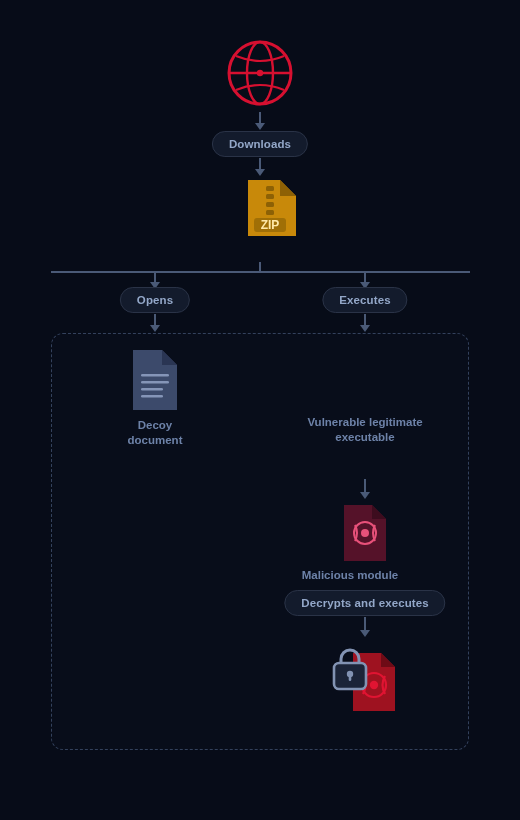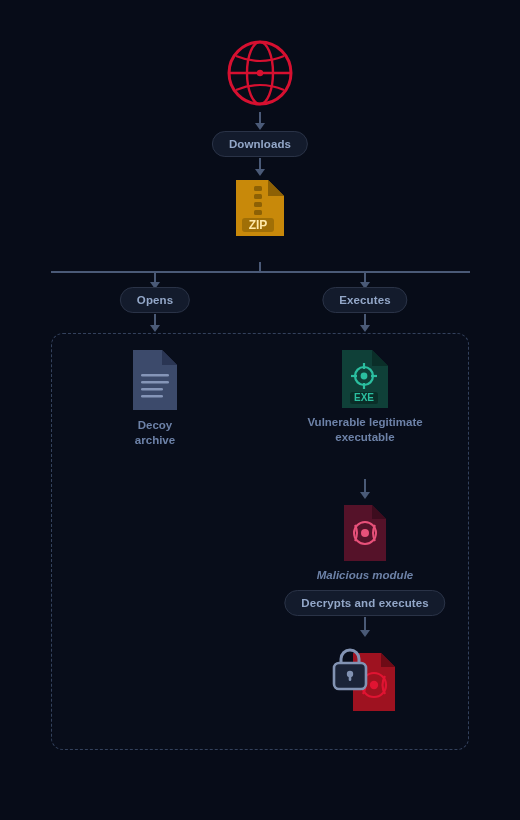--- a/index.html
+++ b/index.html
@@ -121,21 +121,21 @@
     <div class="head" style="top:11px;"></div>
   </div>
 
   <div class="pill" style="left:260px; top:131px;">Downloads</div>
 
   <div class="arrow" style="left:260px; top:158px; height:18px;">
     <div class="stem" style="height:11px;"></div>
     <div class="head" style="top:11px;"></div>
   </div>
 
-  <div class="icon-wrap" style="left:260px; top:176px;">
+  <div class="icon-wrap" style="left:272px; top:176px;">
     <svg width="56" height="64" viewBox="0 0 56 64">
       <path d="M4 4 H36 L52 20 V60 H4 Z" fill="#c8890a"></path>
       <path d="M36 4 L52 20 H36 Z" fill="#8d6105"></path>
       <rect x="22" y="10" width="8" height="5" rx="1.5" fill="#8d6105"></rect>
       <rect x="22" y="18" width="8" height="5" rx="1.5" fill="#8d6105"></rect>
       <rect x="22" y="26" width="8" height="5" rx="1.5" fill="#8d6105"></rect>
       <rect x="22" y="34" width="8" height="5" rx="1.5" fill="#8d6105"></rect>
       <rect x="10" y="42" width="32" height="14" rx="3" fill="#a06f06"></rect>
       <text x="26" y="53" text-anchor="middle" font-family="Liberation Sans, sans-serif" font-size="12" font-weight="bold" fill="#ffe9a8">ZIP</text>
     </svg>
@@ -173,38 +173,22 @@
     <svg width="50" height="64" viewBox="0 0 50 64">
       <path d="M3 2 H32 L47 17 V62 H3 Z" fill="#3c4a6b"></path>
       <path d="M32 2 L47 17 H32 Z" fill="#2a3553"></path>
       <rect x="11" y="26" width="28" height="2.6" rx="1.3" fill="#8595b8"></rect>
       <rect x="11" y="33" width="28" height="2.6" rx="1.3" fill="#8595b8"></rect>
       <rect x="11" y="40" width="22" height="2.6" rx="1.3" fill="#8595b8"></rect>
       <rect x="11" y="47" width="22" height="2.6" rx="1.3" fill="#8595b8"></rect>
     </svg>
   </div>
   <div class="caption" style="left:155px; top:418px; width:150px;">Decoy
-archive</div>
-
-  <div class="icon-wrap" style="left:365px; top:348px;">
-    <svg width="52" height="62" viewBox="0 0 52 62">
-      <path d="M3 2 H33 L49 18 V60 H3 Z" fill="#0f4038"></path>
-      <path d="M33 2 L49 18 H33 Z" fill="#0a2e28"></path>
-      <g stroke="#2bbfa0" stroke-width="2.2" fill="none">
-        <circle cx="25" cy="28" r="9"></circle>
-        <line x1="25" y1="15" x2="25" y2="21"></line>
-        <line x1="25" y1="35" x2="25" y2="41"></line>
-        <line x1="12" y1="28" x2="18" y2="28"></line>
-        <line x1="32" y1="28" x2="38" y2="28"></line>
-      </g>
-      <circle cx="25" cy="28" r="3.4" fill="#2bbfa0"></circle>
-      <rect x="11" y="44" width="28" height="12" rx="2.5" fill="#0a2e28"></rect>
-      <text x="25" y="53" text-anchor="middle" font-family="Liberation Sans, sans-serif" font-size="10" font-weight="bold" fill="#2bbfa0">EXE</text>
-    </svg>
-  </div>
+document</div>
+
   <div class="caption" style="left:365px; top:415px; width:210px;">Vulnerable legitimate
 executable</div>
 
 
   <div class="arrow" style="left:365px; top:479px; height:20px;">
     <div class="stem" style="height:13px;"></div>
     <div class="head" style="top:13px;"></div>
   </div>
 
   <div class="icon-wrap" style="left:365px; top:503px;">
@@ -212,21 +196,21 @@
       <path d="M3 2 H31 L45 16 V58 H3 Z" fill="#551229"></path>
       <path d="M31 2 L45 16 H31 Z" fill="#3d0c1e"></path>
       <g stroke="#e8517a" stroke-width="2" fill="none">
         <circle cx="24" cy="30" r="11"></circle>
         <path d="M14 22 Q18 30 14 38"></path>
         <path d="M34 22 Q30 30 34 38"></path>
       </g>
       <circle cx="24" cy="30" r="4" fill="#e8517a"></circle>
     </svg>
   </div>
-  <div class="caption" style="left:365px; top:568px; width:200px;font-style:italic;">Malicious module</div>
+  <div class="caption" style="left:350px; top:568px; width:200px;">Malicious module</div>
 
   <div class="pill" style="left:365px; top:590px;">Decrypts and executes</div>
 
   <div class="arrow" style="left:365px; top:617px; height:20px;">
     <div class="stem" style="height:13px;"></div>
     <div class="head" style="top:13px;"></div>
   </div>
 
   <div class="icon-wrap" style="left:365px; top:645px;">
     <svg width="76" height="70" viewBox="0 0 76 70">

